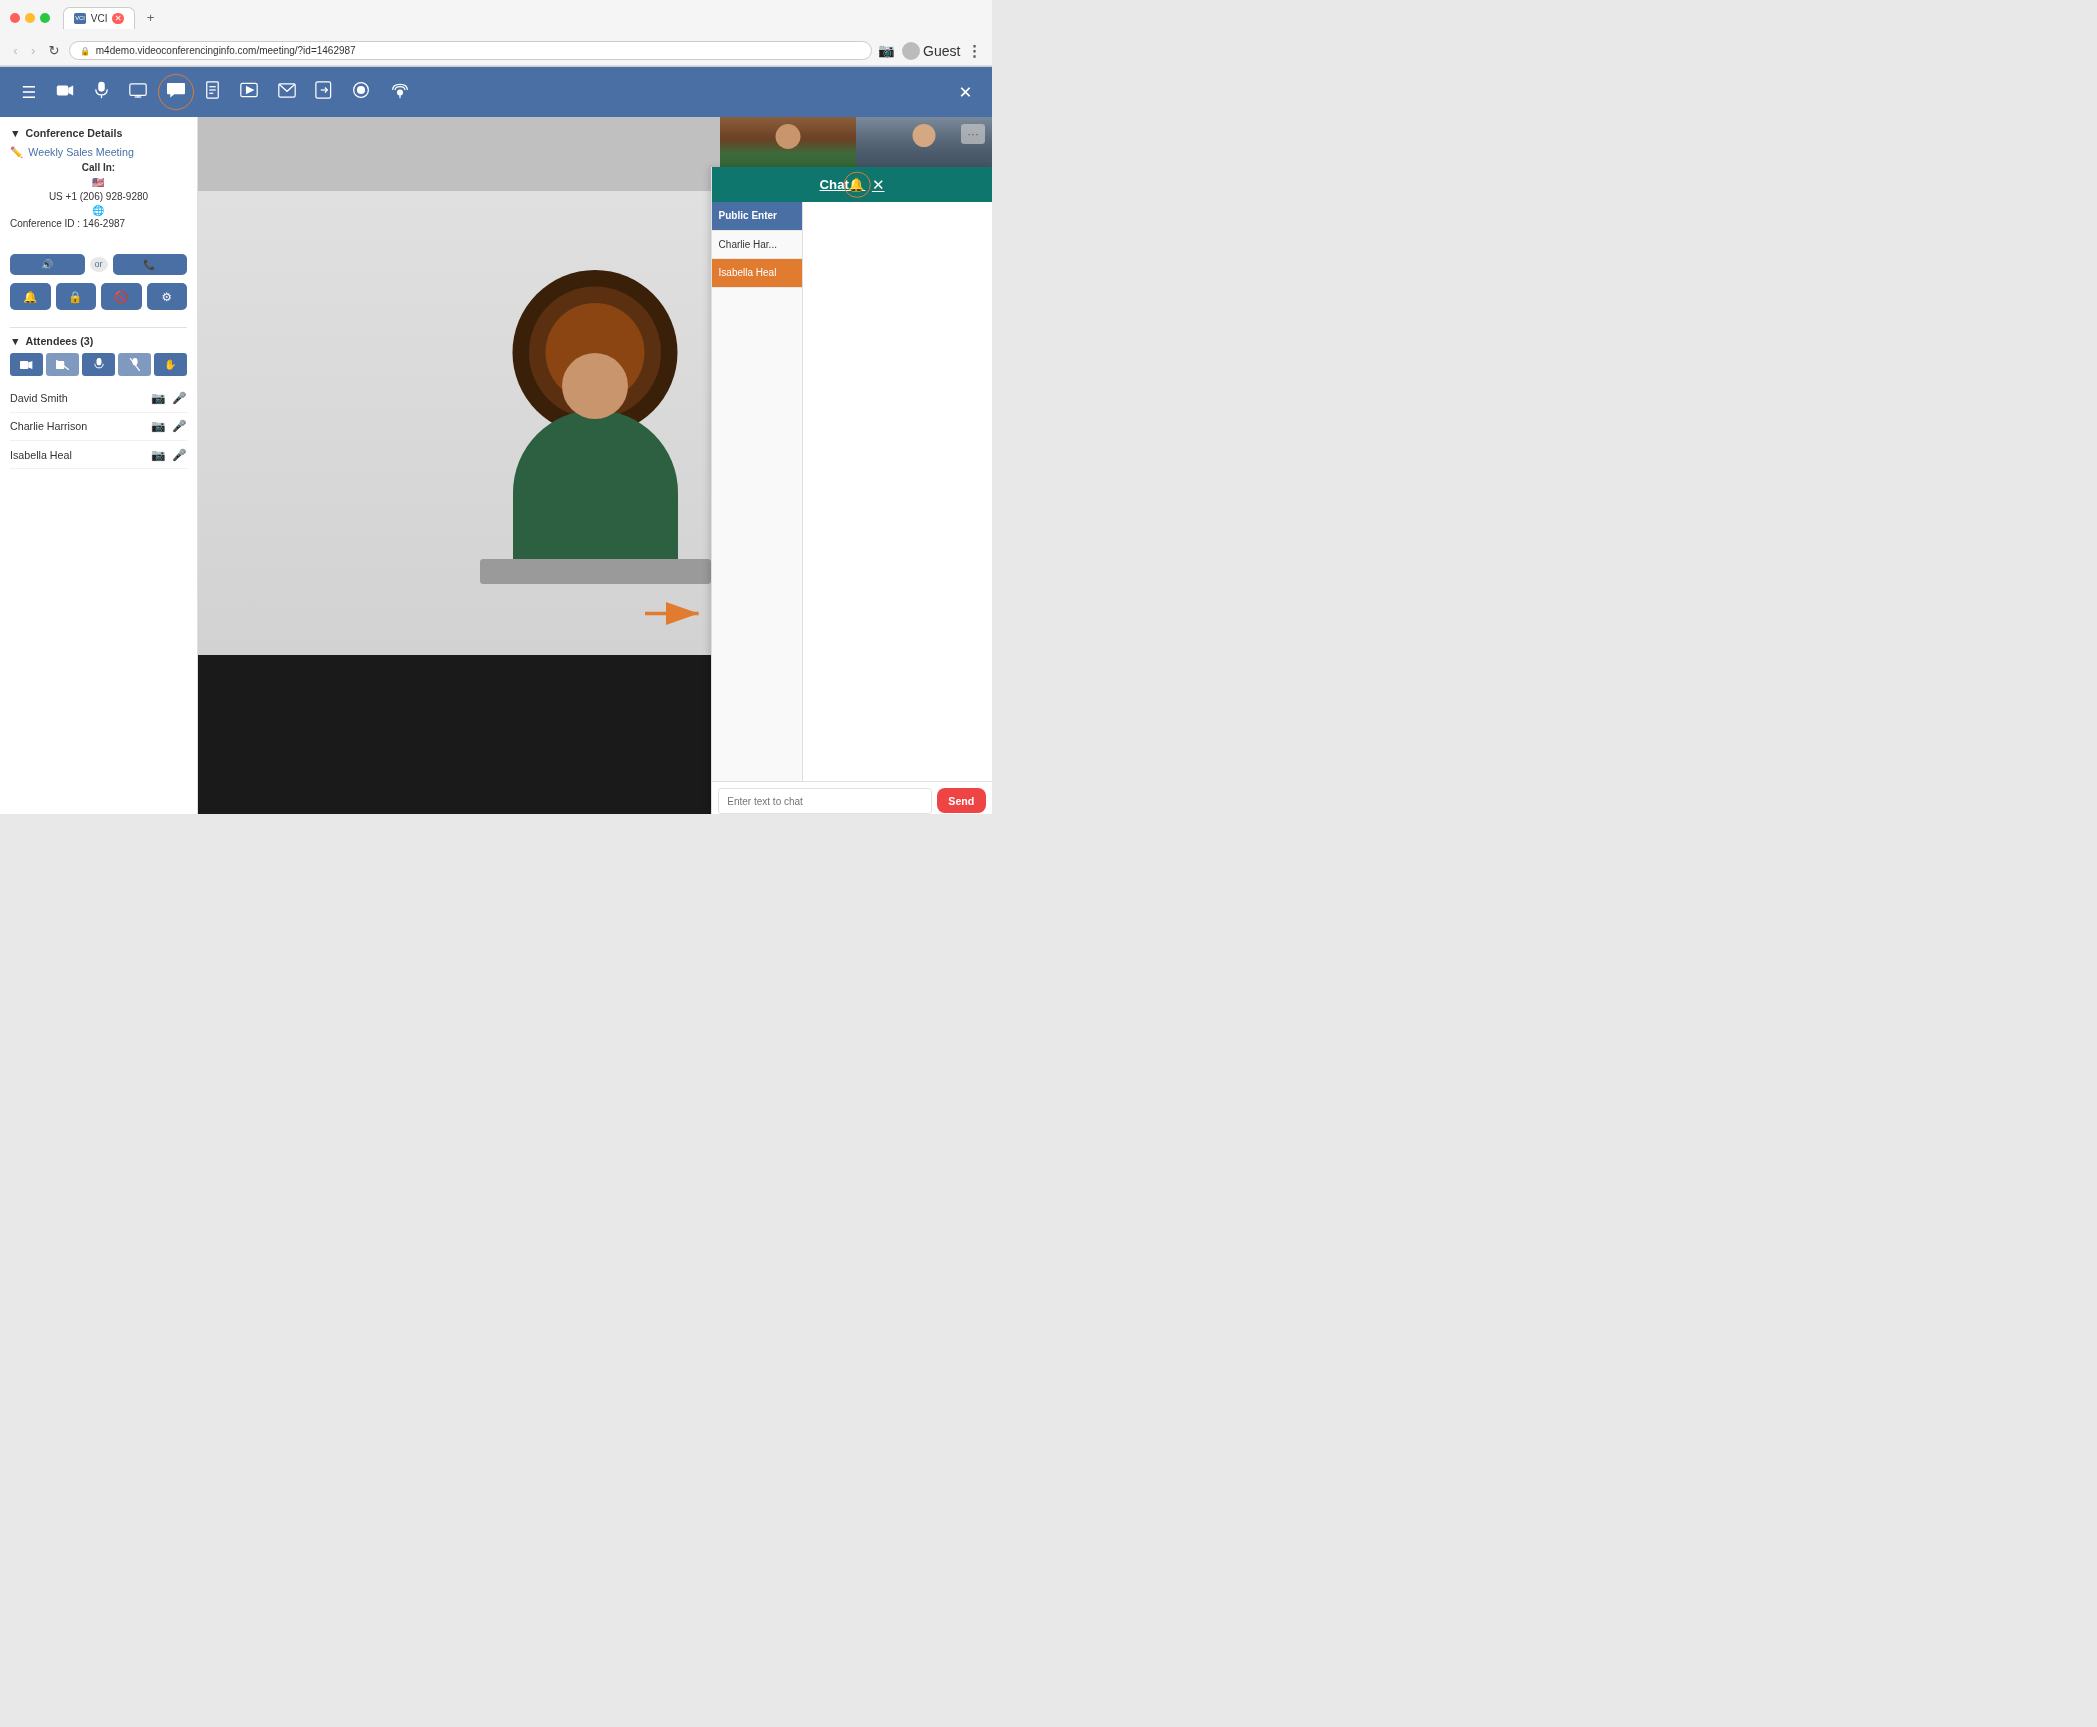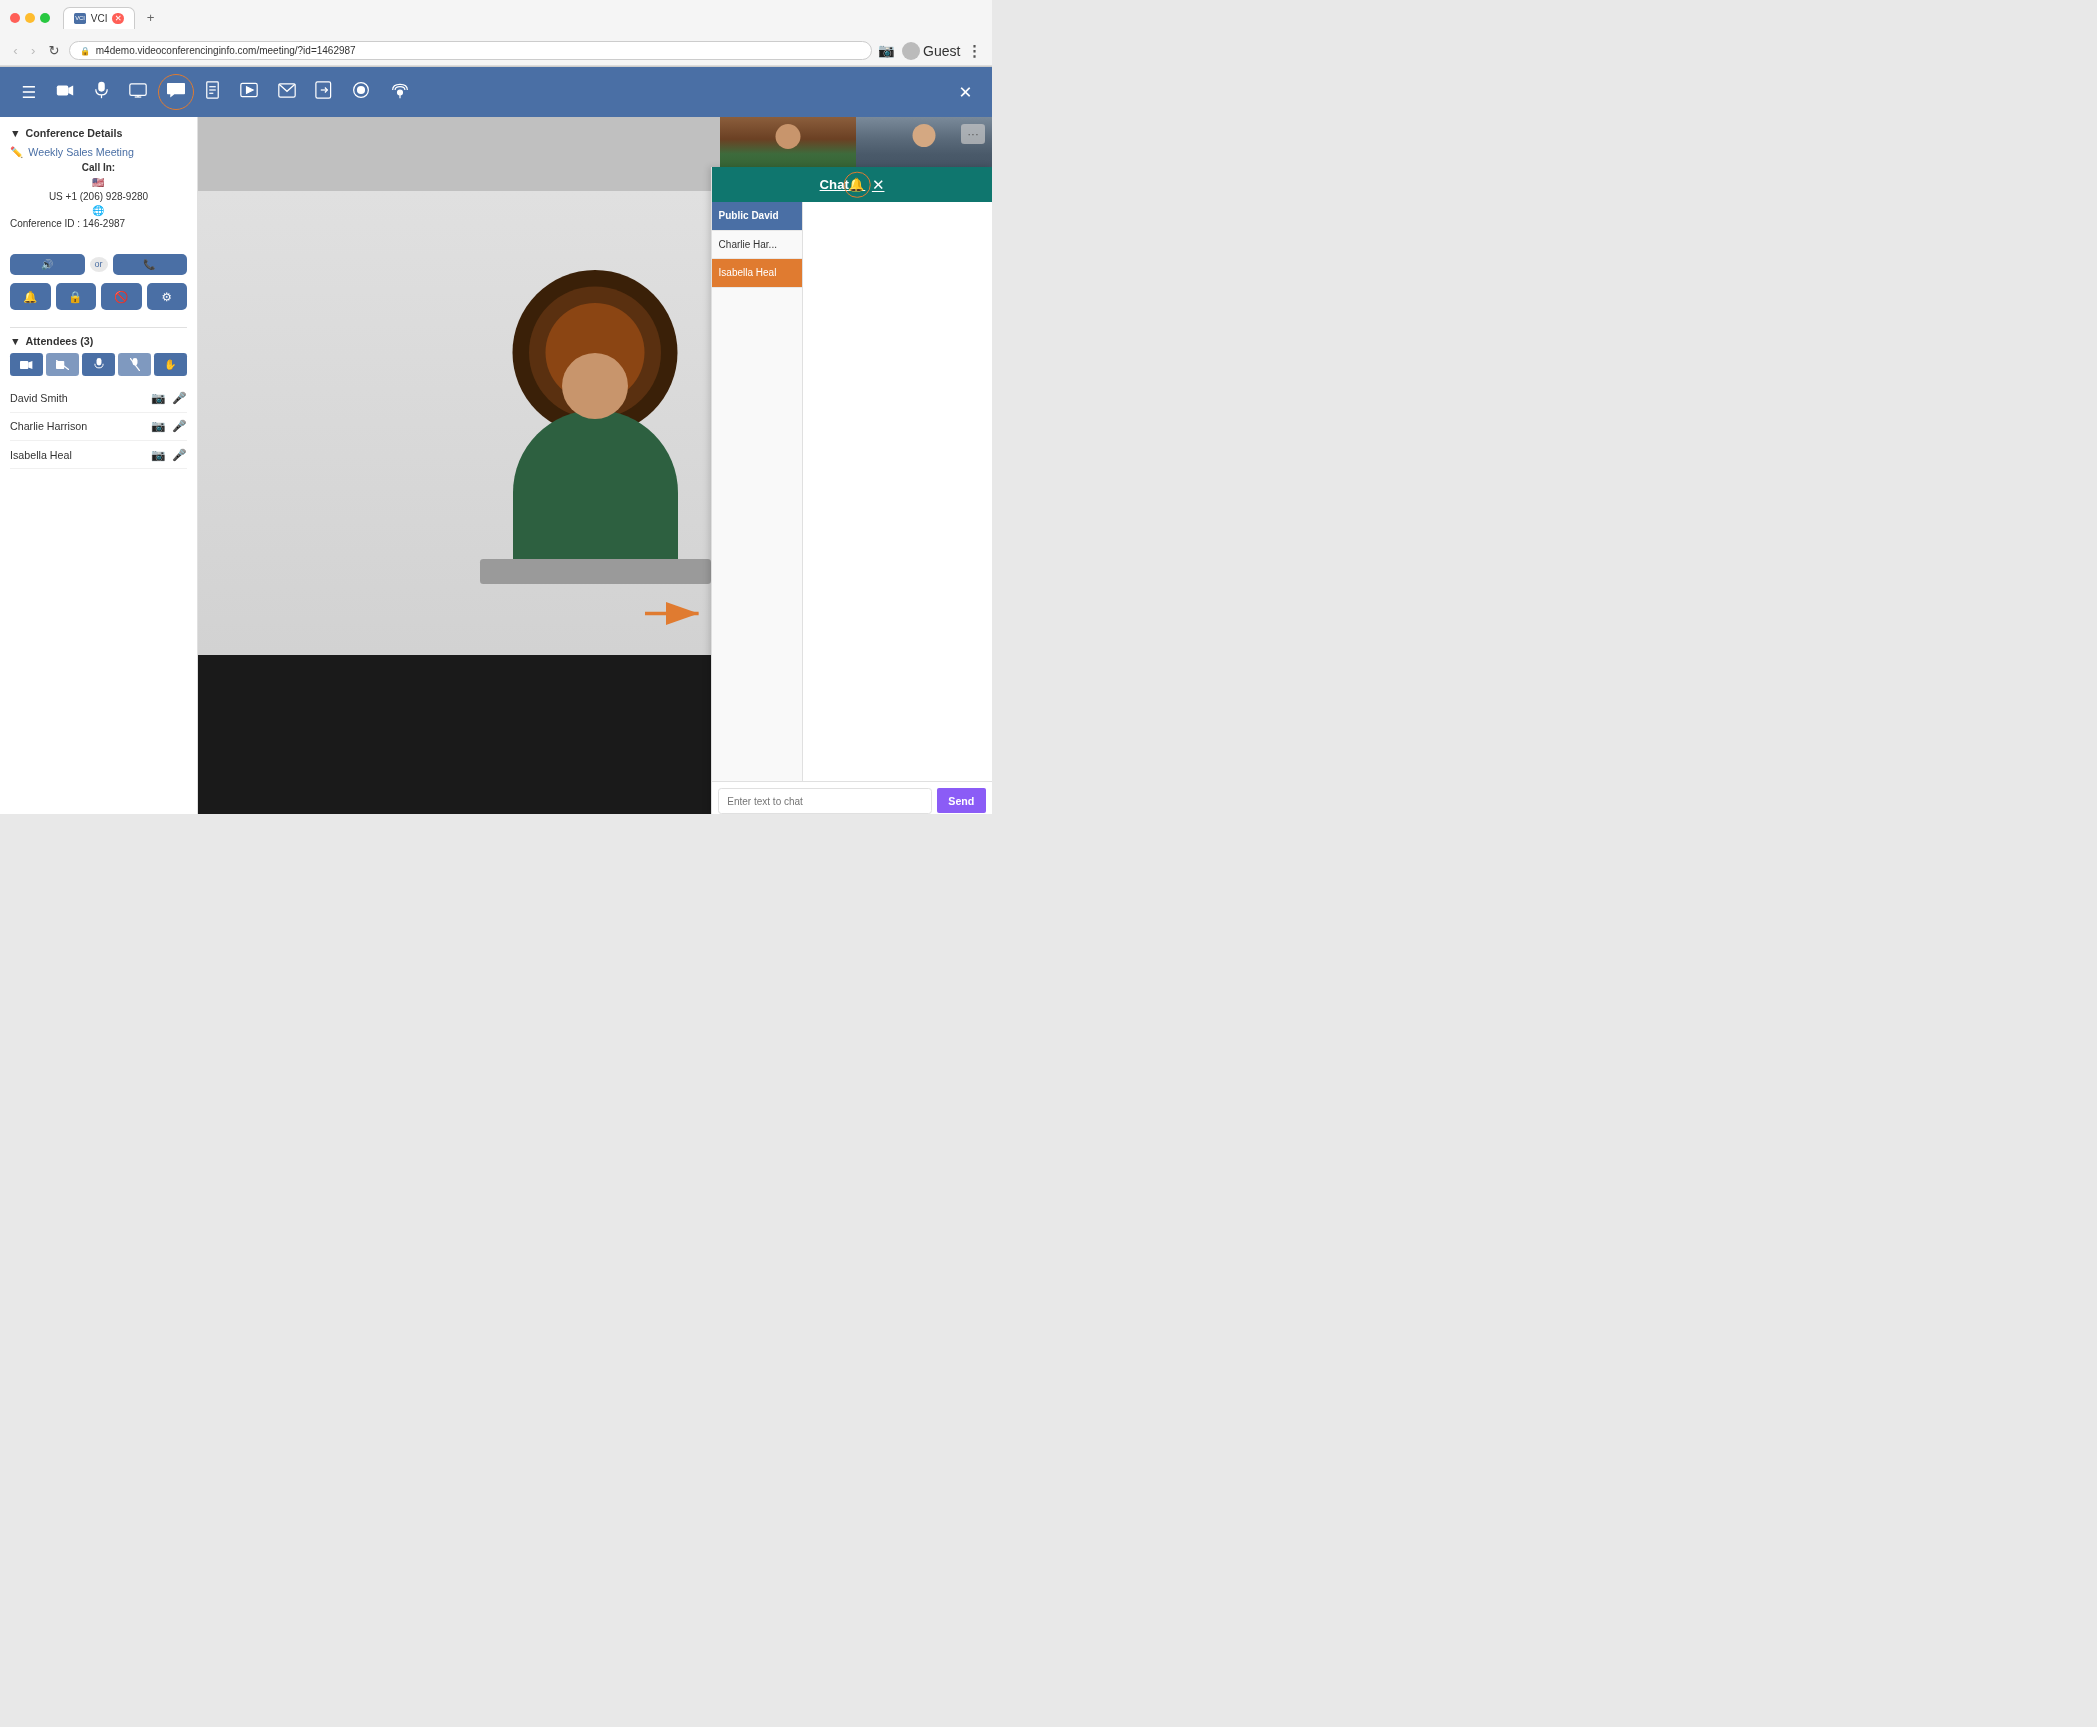--- a/index.html
+++ b/index.html
@@ -86,21 +86,21 @@
     .chat-body { display: flex; flex: 1; overflow: hidden; }
     .chat-contacts { width: 91px; border-right: 0.8px solid #e0e0e0; display: flex; flex-direction: column; background: #f9f9f9; }
     .chat-contact-item { padding: 8.3px 6.6px; font-size: 10px; color: #333; cursor: pointer; border-bottom: 0.8px solid #e8e8e8; }
     .chat-contact-item.active { background: #4a6fa5; color: white; font-weight: 600; }
     .chat-contact-item.selected-orange { background: #e07b30; color: white; }
     .chat-messages { flex: 1; padding: 10px; overflow-y: auto; background: white; }
     .chat-message { font-size: 10px; color: #333; line-height: 1.5; }
     .chat-message .sender { font-weight: 600; }
     .chat-input-area { display: flex; align-items: flex-start; padding: 6px; border-top: 0.8px solid #e0e0e0; background: white; }
     .chat-input { flex: 1; border: 0.8px solid #e0e0e0; border-radius: 3.3px; padding: 6.6px 8.3px; font-size: 10px; color: #aaa; outline: none; }
-    .chat-send-btn { background: #8b5cf6; color: white; border: none; border-radius: 2px; padding: 6.6px 11.6px; font-size: 10.7px; font-weight: 600; cursor: pointer; margin-left: 5px; }
+    .chat-send-btn { background: #ef4444; color: white; border: none; border-radius: 8px; padding: 6.6px 11.6px; font-size: 10.7px; font-weight: 600; cursor: pointer; margin-left: 5px; }
 
     
     .thumb-david { background: linear-gradient(135deg, #a0856a 0%, #7a5c40 50%, #5a3c20 100%); }
     .thumb-charlie { background: linear-gradient(135deg, #6a7a90 0%, #4a5a70 50%, #3a4a60 100%); }
     .main-video-bg { background: linear-gradient(180deg, #e0e0e0 0%, #d0d0d0 40%, #b0b0b0 100%); width: 100%; height: 100%; display: flex; align-items: center; justify-content: center; position: relative; overflow: hidden; }
   </style>
 </head>
 <body>
 
 <div class="browser-chrome">
@@ -399,21 +399,21 @@
             <span>🔔</span>
             <div class="ring"></div>
           </button>
           <button class="chat-close-btn">
             <span>✕</span>
           </button>
         </div>
       </div>
       <div class="chat-body">
         <div class="chat-contacts">
-          <div class="chat-contact-item active">Public David</div>
+          <div class="chat-contact-item active">Public Enter</div>
           <div class="chat-contact-item">Charlie Har...</div>
           <div class="chat-contact-item selected-orange">Isabella Heal</div>
         </div>
       </div>
       <div class="chat-input-area">
         <input class="chat-input" type="text" placeholder="Enter text to chat" style="">
         <button class="chat-send-btn">Send</button>
       </div>
     </div>
 

